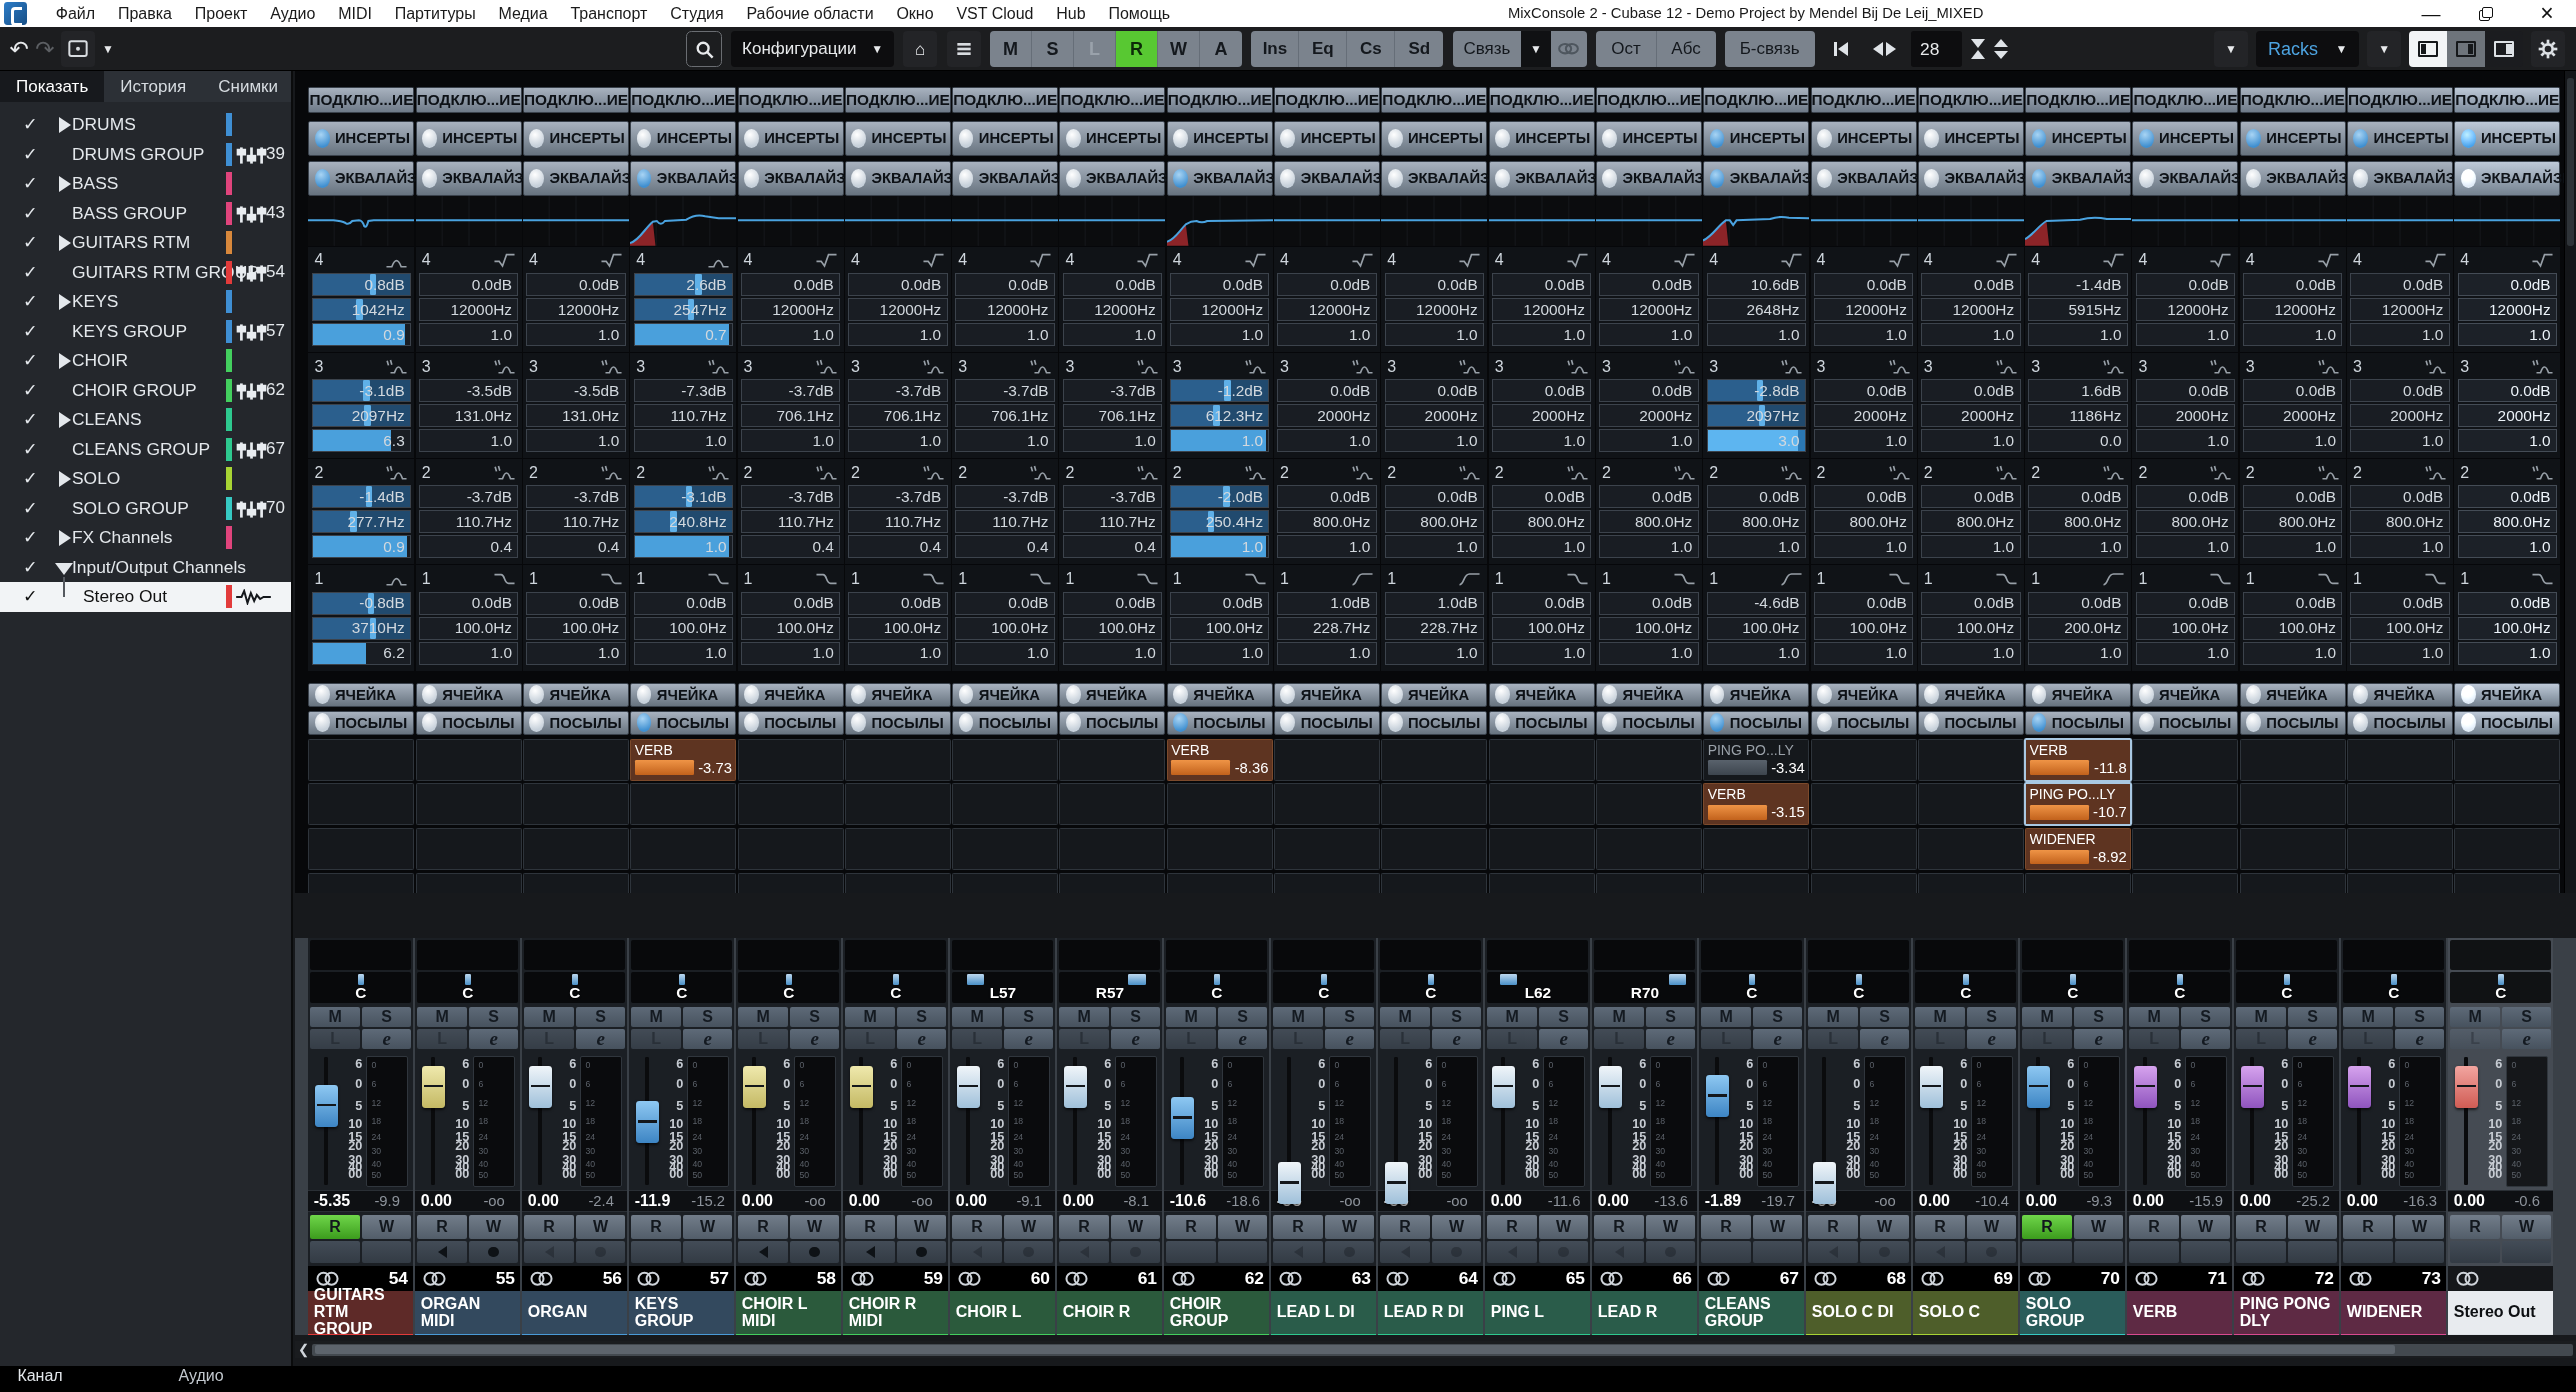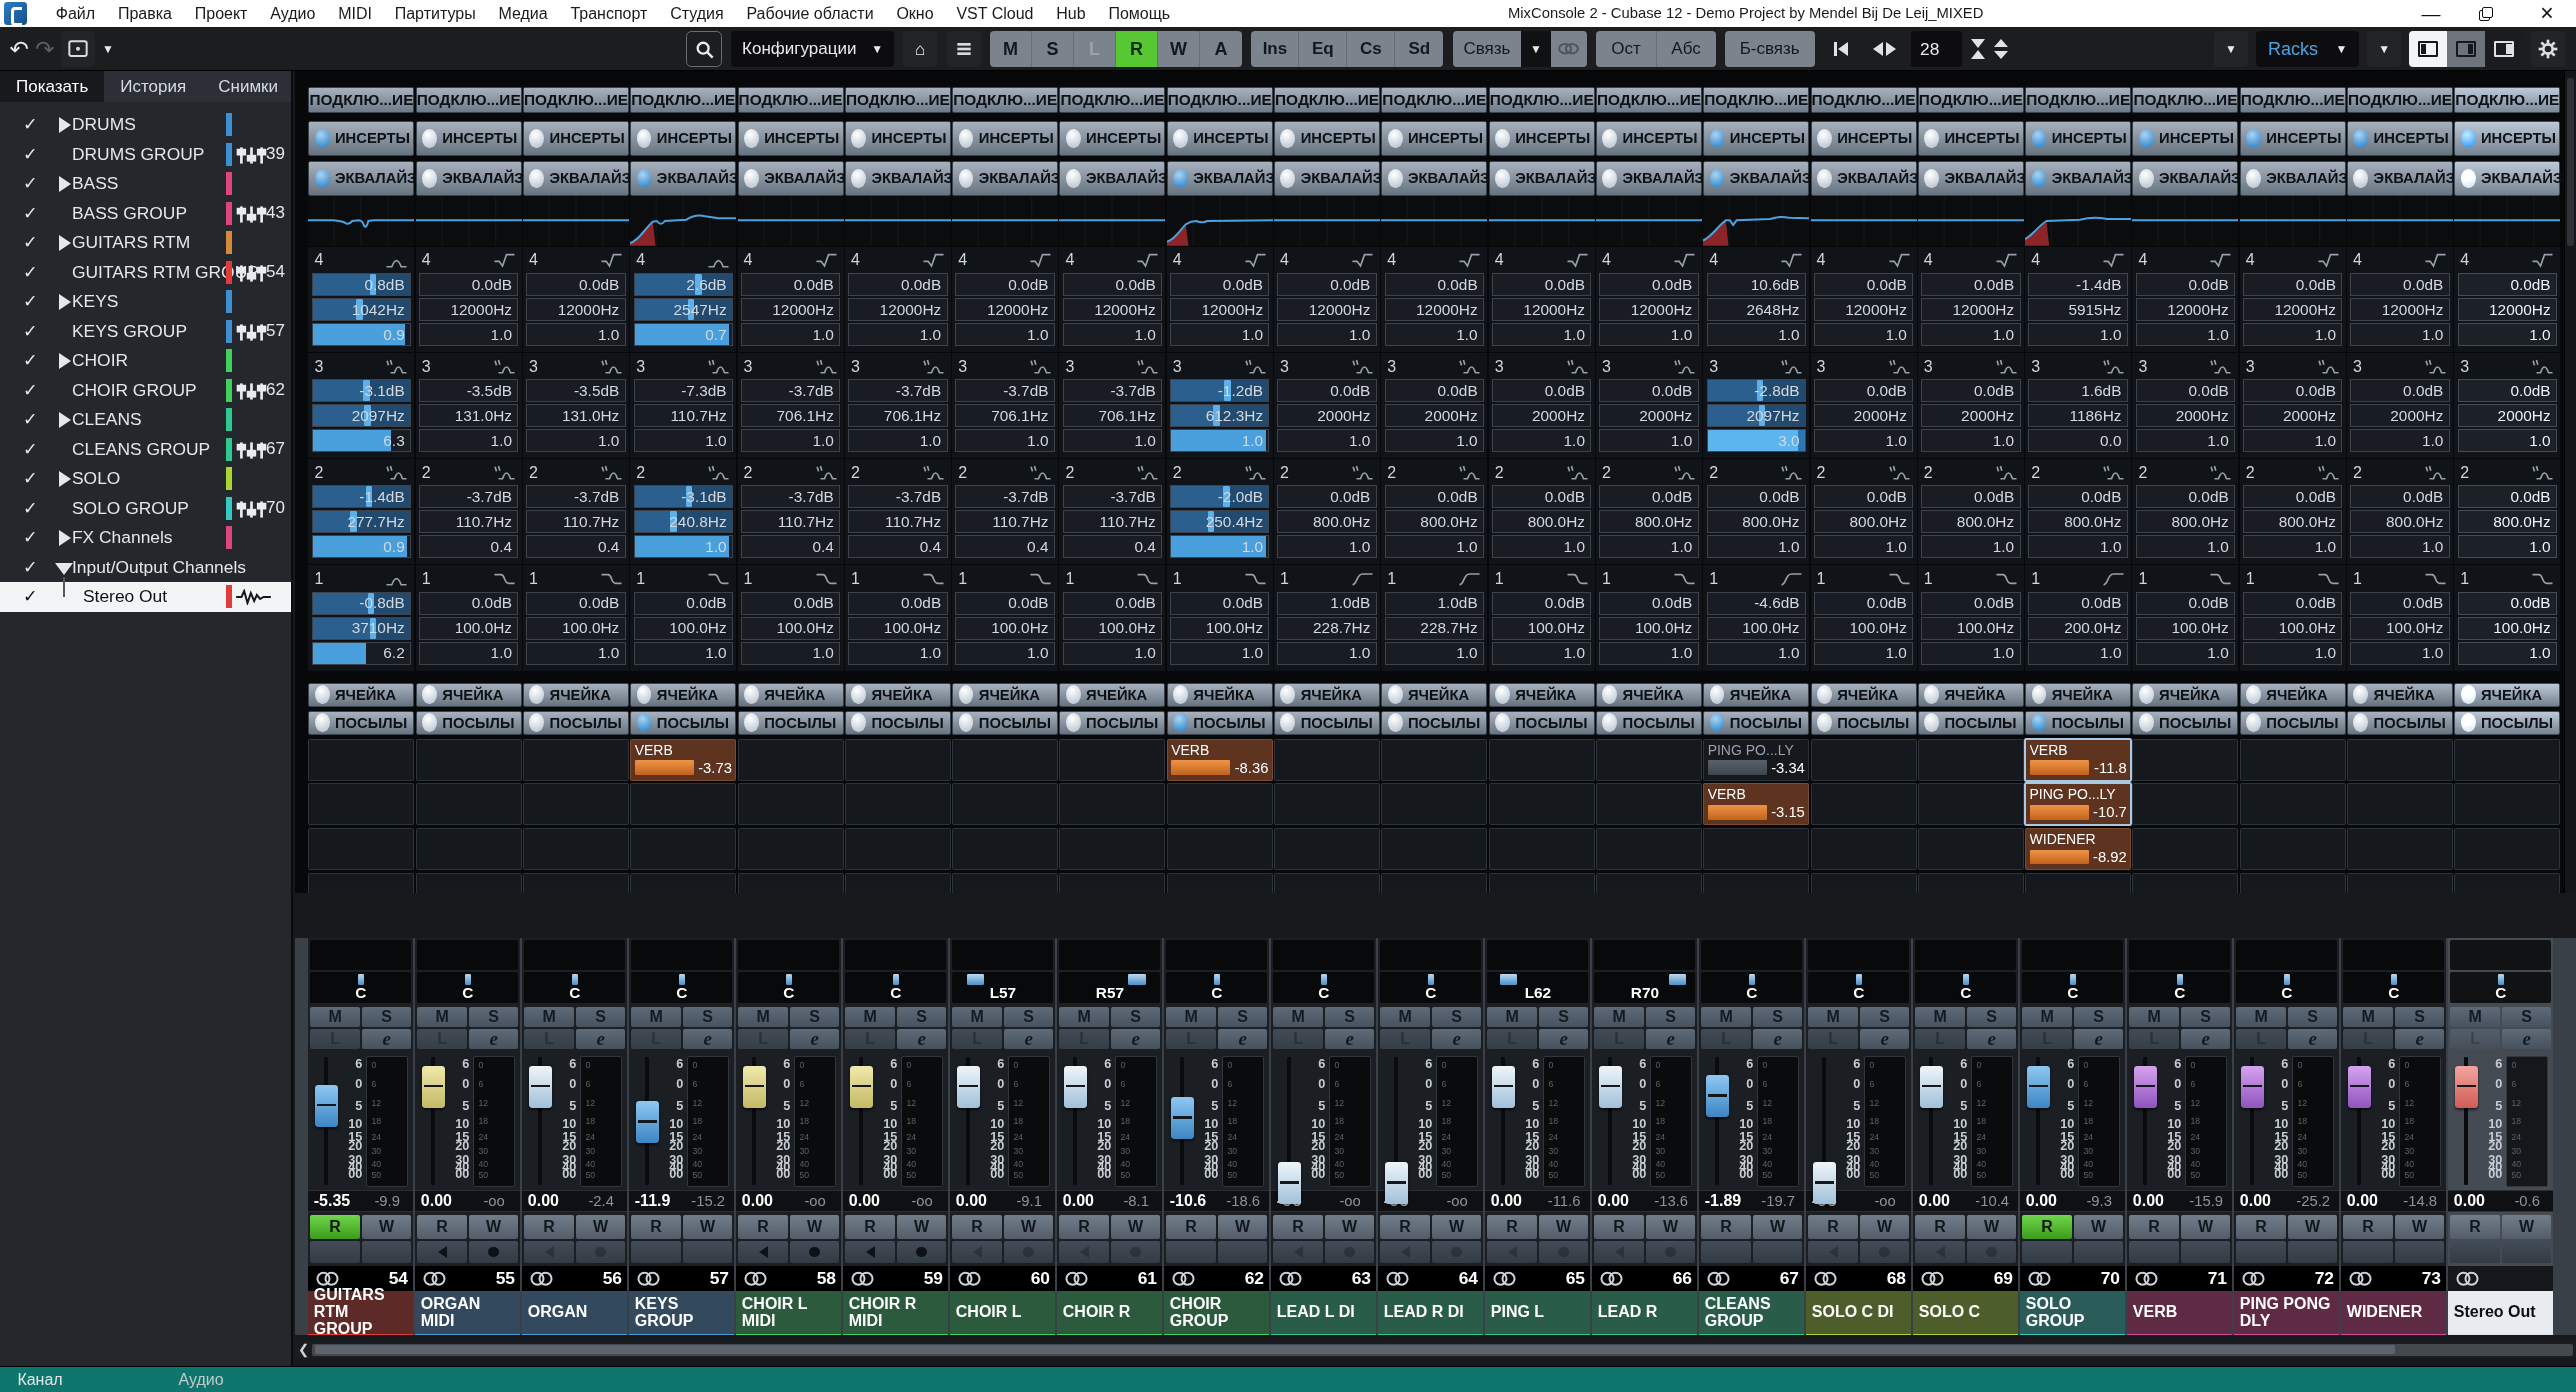--- a/index.html
+++ b/index.html
@@ -163,21 +163,21 @@
   .numrow .num { margin-left:auto; color:#fff; font-weight:bold; font-size:17.4px; }
   .namerow { height:43px; display:flex; align-items:center; padding:0 5.4px; color:#fff; font-weight:bold; font-size:16px; line-height:1.05; }
   .namerow.dark-text { color:#0d0f12; }
   .colorbar { height:8.7px; }
   .hscroll { position:absolute; left:0; top:1270px; width:2281px; height:17.4px; background:#1a1c1f; display:flex; align-items:center; }
   .hscroll .larr { width:17.4px; color:#cfd4da; font-size:13.4px; text-align:center; }
   .hscroll .track { flex:1; height:12px; background:#43494f; border-radius:2px; margin-right:2.7px; position:relative;}
   .hscroll .track i { position:absolute; left:2.7px; top:1.3px; bottom:1.3px; width:92%; background:#5d646c; border-radius:2px;}
 
   
-  .bottombar { position:absolute; left:0; bottom:0; width:2576px; height:27.5px; background:#0f766e; border-top:1.3px solid #000; display:flex; align-items:center; }
+  .bottombar { position:absolute; left:0; bottom:0; width:2576px; height:27.5px; background:#000000; border-top:1.3px solid #000; display:flex; align-items:flex-start; }
   .bb-tab { color:#e2e6ea; font-size:16px; padding:0 17.4px; }
   .bb-tab.t2 { margin-left:81px; color:#c3c9cf; }
 
   svg { display:block; }
 </style>
 </head>
 <body>
 
 <div id="app">
 
@@ -4454,21 +4454,21 @@
                 <b style="top: 36%;">12</b>
                 <b style="top: 50%;">18</b>
                 <b style="top: 62.5%;">24</b>
                 <b style="top: 73%;">30</b>
                 <b style="top: 83.5%;">40</b>
                 <b style="top: 92%;">50</b>
               </div>
             </div>
             <div class="vals">
               <div class="db">0.00</div>
-              <div class="pk">-14.8</div>
+              <div class="pk">-16.3</div>
             </div>
             <div class="rw">
               <div>R</div>
               <div>W</div>
             </div>
             <div class="monrec">
               <div></div>
               <div></div>
             </div>
             <div class="numrow">

